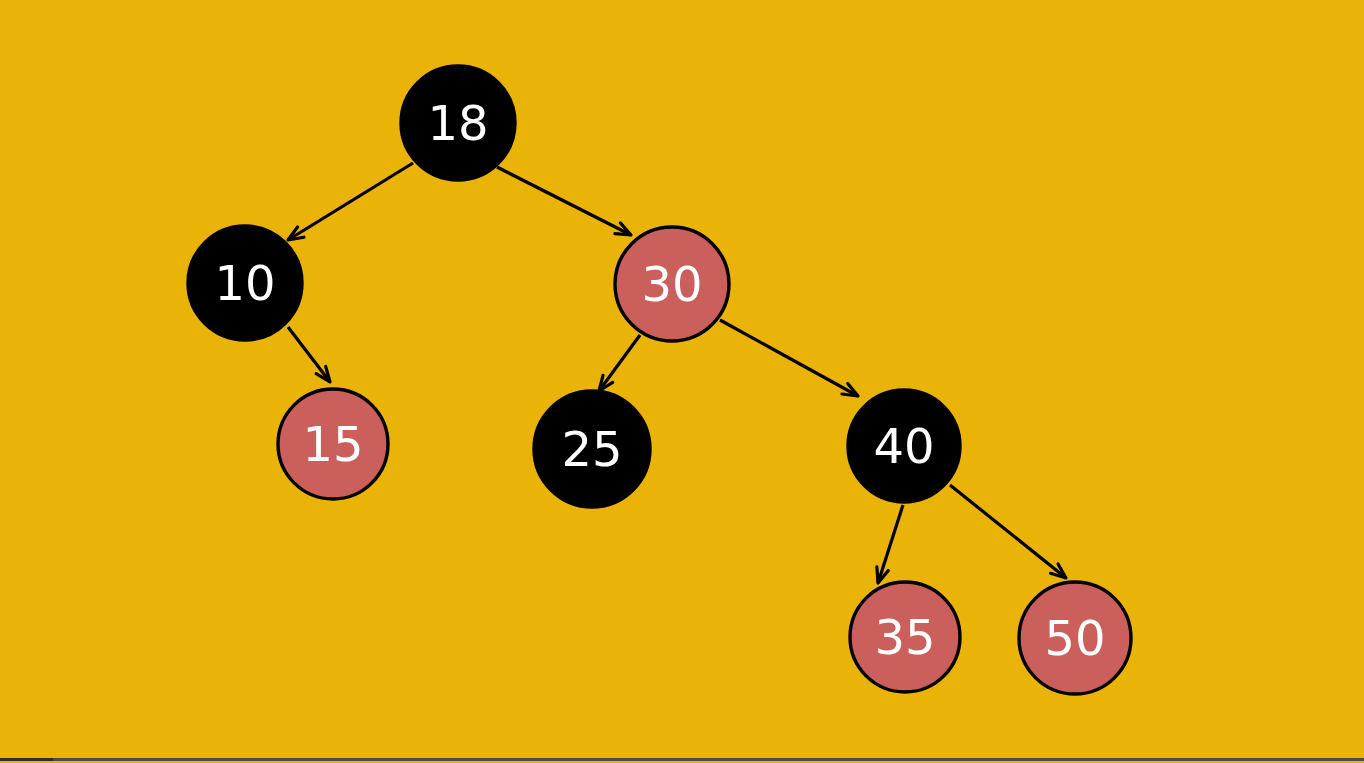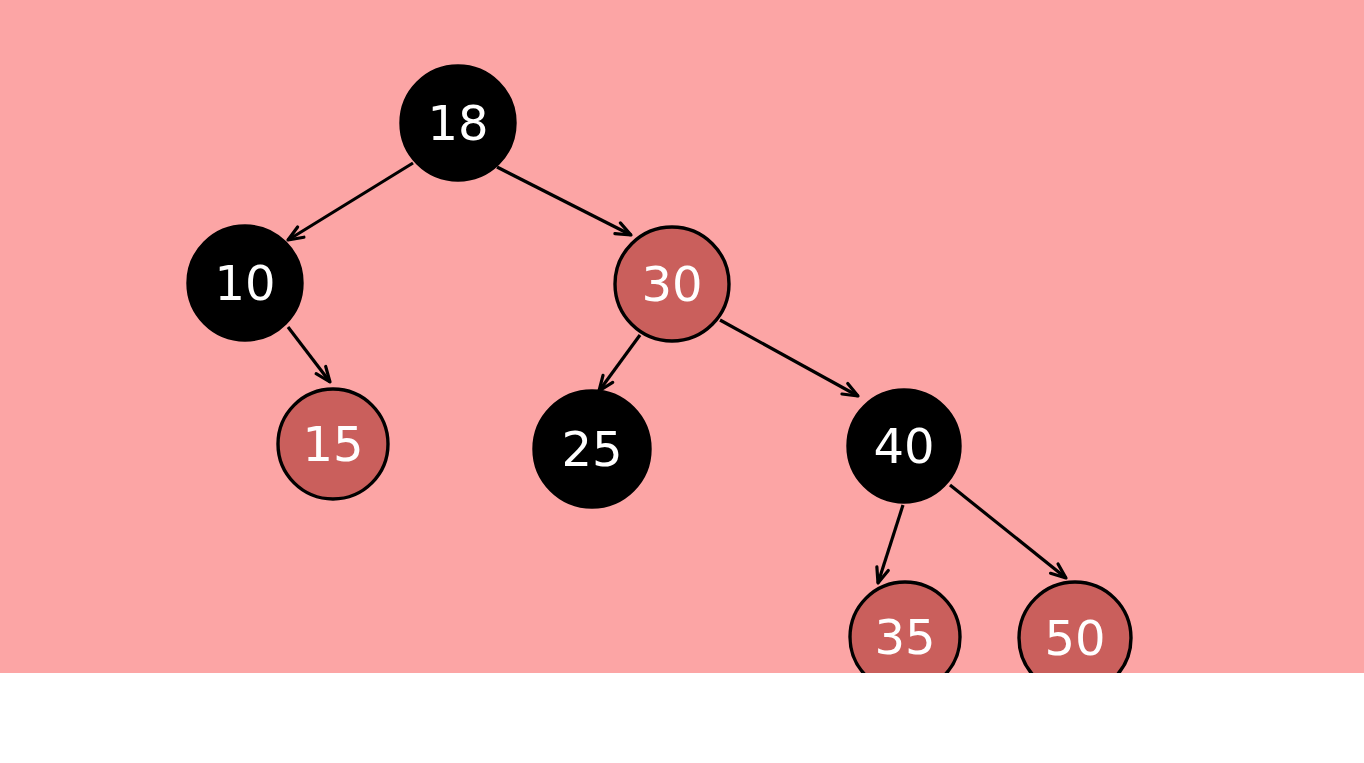--- a/index.html
+++ b/index.html
@@ -4,22 +4,22 @@
 <style>
   html, body {
     margin: 0;
     padding: 0;
     background: #ffffff;
     font-family: "DejaVu Sans", "Liberation Sans", sans-serif;
   }
   .stage {
     position: relative;
     width: 1364px;
-    height: 673px;
-    background: #fca5a5;
+    height: 763px;
+    background: #eab308;
     overflow: hidden;
   }
   .tree-svg {
     position: absolute;
     left: 0;
     top: 0;
     display: block;
   }
   .tree-svg text {
     font-family: "DejaVu Sans", "Liberation Sans", sans-serif;

